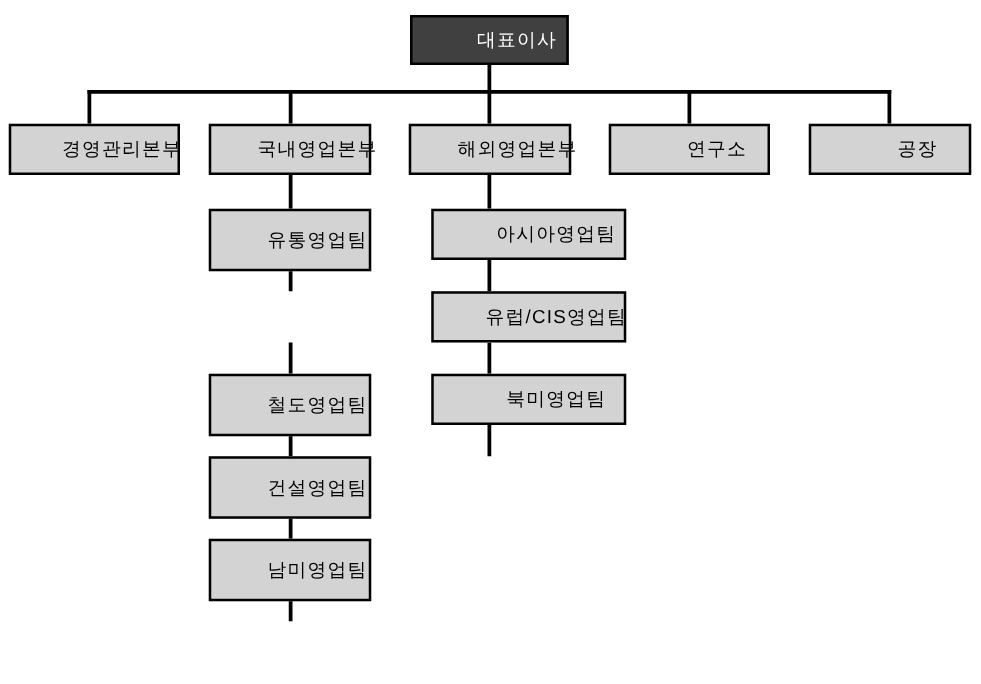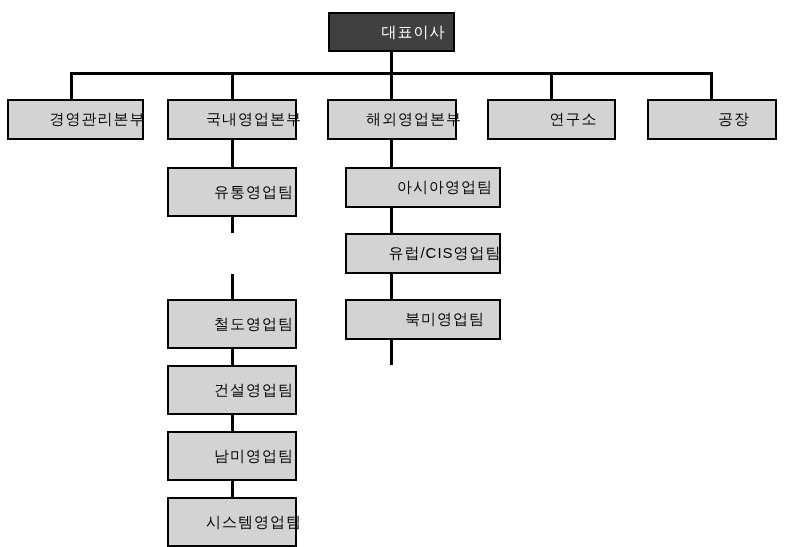--- a/index.html
+++ b/index.html
@@ -90,19 +90,18 @@
   <div class="node n-mgmt">경영관리본부</div>
   <div class="node n-domestic">국내영업본부</div>
   <div class="node n-overseas">해외영업본부</div>
   <div class="node n-research">연구소</div>
   <div class="node n-factory">공장</div>
 
   <div class="node col-left row-1">유통영업팀</div>
   <div class="node col-left row-3">철도영업팀</div>
   <div class="node col-left row-4">건설영업팀</div>
   <div class="node col-left row-5">남미영업팀</div>
-  <div class="node col-left row-6">시스템영업팀</div>
 
   <div class="node col-right row-1">아시아영업팀</div>
   <div class="node col-right row-2">유럽/CIS영업팀</div>
   <div class="node col-right row-3">북미영업팀</div>
 
 </div>
 
 </body></html>

